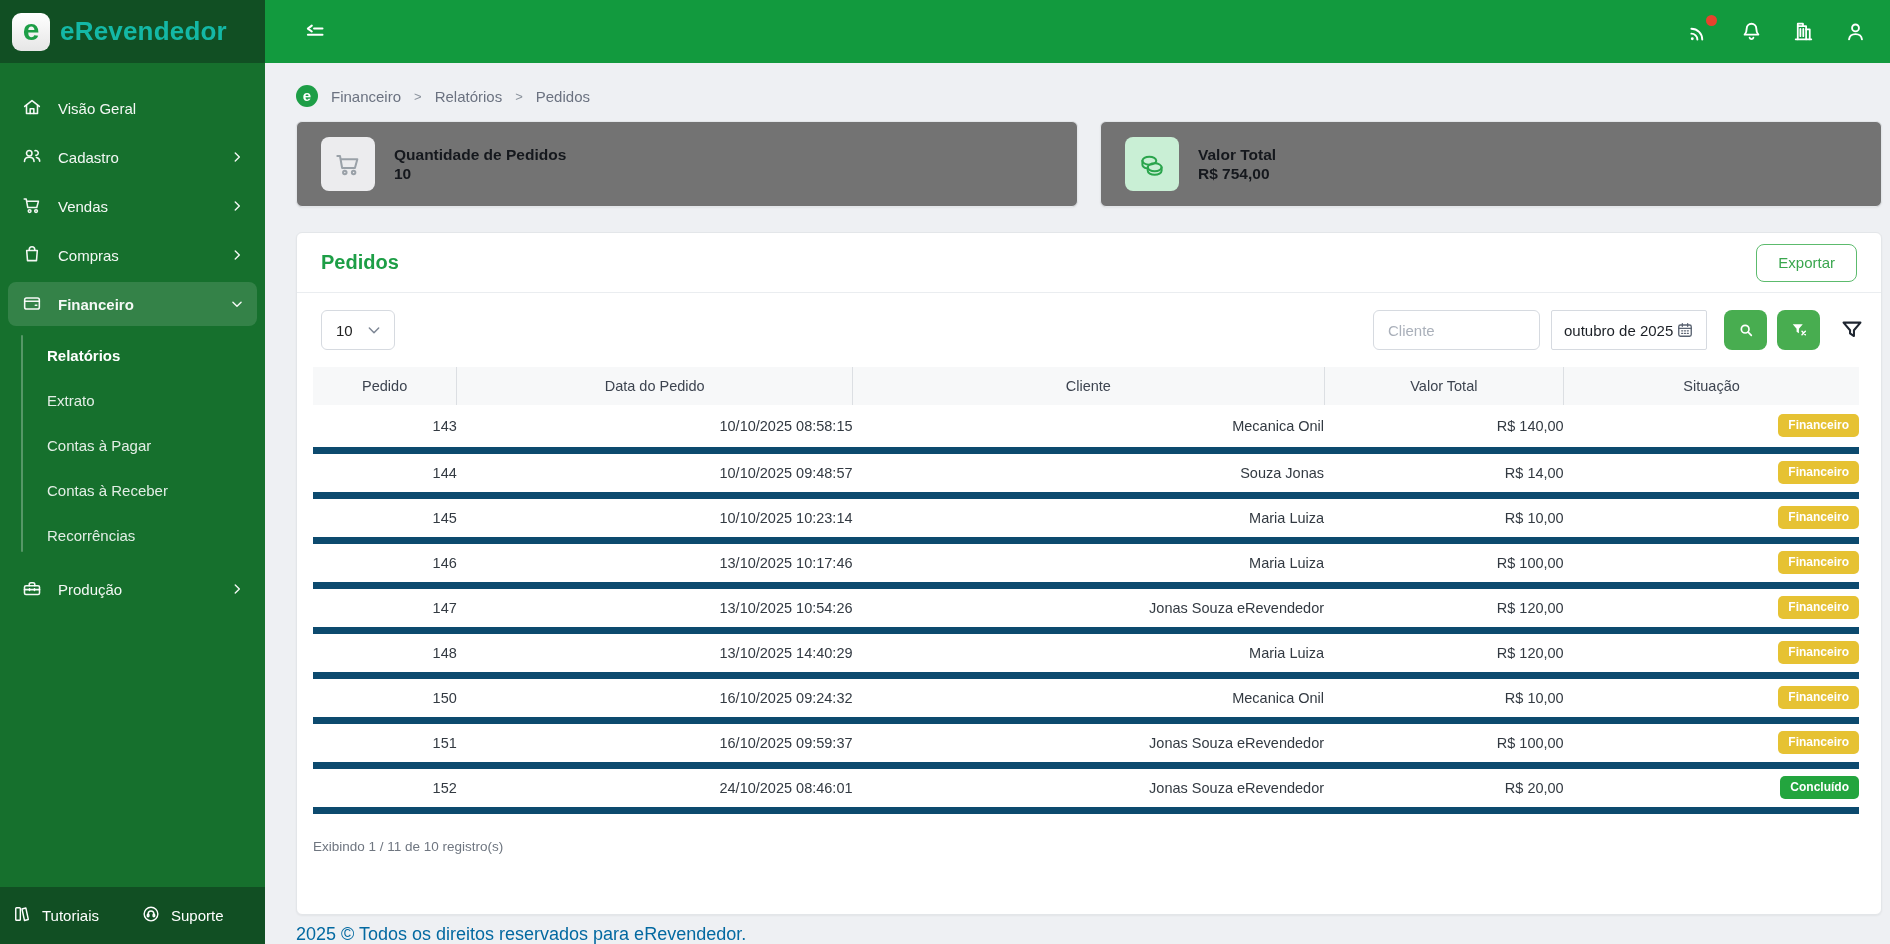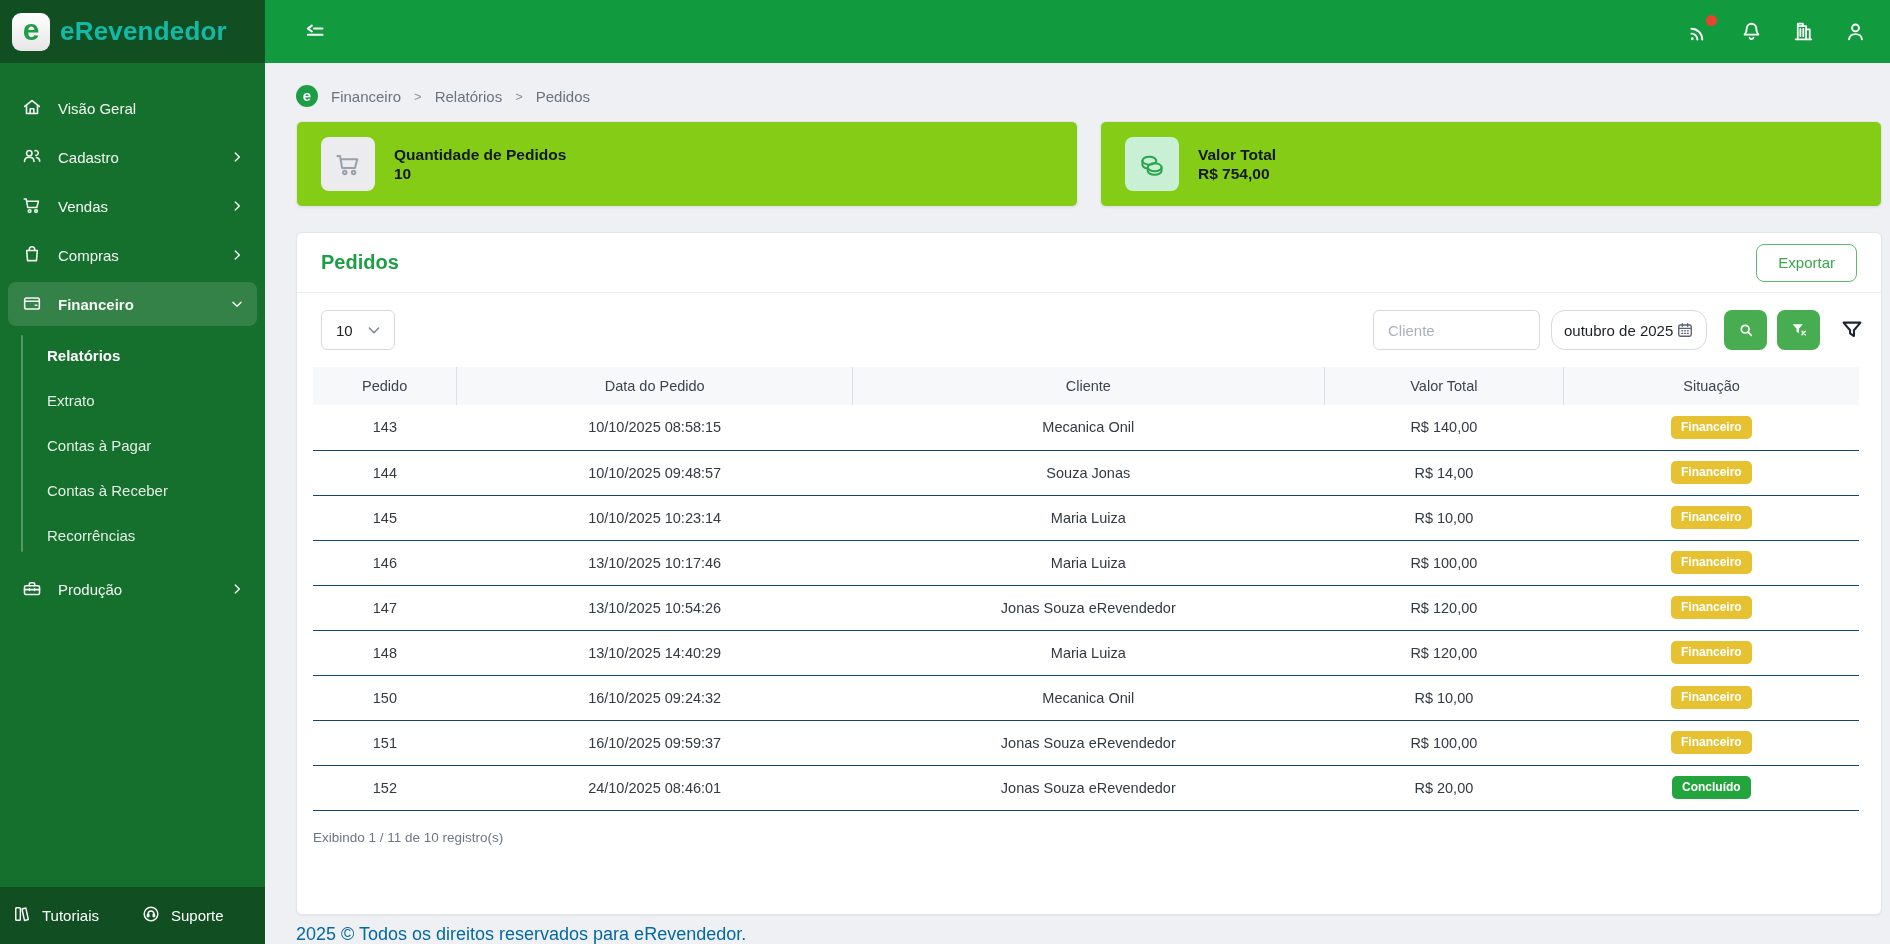--- a/index.html
+++ b/index.html
@@ -36,50 +36,50 @@
   .tb-icon { position:relative; display:flex; cursor:pointer; color:#fff; }
   .notif-dot { position:absolute; top:-4px; right:-5px; width:11px; height:11px; border-radius:50%; background:var(--notification-red,#e8432d); }
 
   .content { flex:1; padding:0 8px 0 31px; overflow:hidden; }
 
   .breadcrumb { margin-top:22px; display:flex; align-items:center; gap:13px; font-size:15px; color:#6b7280; }
   .bc-logo { width:22px; height:22px; border-radius:50%; background:var(--title-green,#1d9e46); color:#fff; font-weight:800; font-size:15px; display:flex; align-items:center; justify-content:center; line-height:1; padding-bottom:2px; }
   .bc-sep { color:#8a929c; font-size:13px; }
 
   .cards-row { margin-top:14px; display:flex; gap:22px; }
-  .card { flex:1; height:86px; background:#84cc16; border:1px solid #e3e6e9; border-radius:6px; box-shadow:0 1px 2px rgba(0,0,0,.05); display:flex; align-items:center; padding-left:24px; gap:19px; }
+  .card { flex:1; height:86px; background:#737373; border:1px solid #e3e6e9; border-radius:6px; box-shadow:0 1px 2px rgba(0,0,0,.05); display:flex; align-items:center; padding-left:24px; gap:19px; }
   .card-icon { width:54px; height:54px; border-radius:8px; display:flex; align-items:center; justify-content:center; }
   .card-icon.gray { background:#ececee; color:#9aa1a8; }
   .card-icon.green { background:#c9efd5; color:#2aa44c; }
   .card-text { display:flex; flex-direction:column; gap:1px; }
   .card-title { font-size:15.5px; font-weight:bold; color:#15181d; }
   .card-value { font-size:15.5px; font-weight:bold; color:#15181d; }
 
   .panel { margin-top:25px; height:683px; background:#fff; border:1px solid #e3e6e9; border-radius:6px; box-shadow:0 1px 2px rgba(0,0,0,.05); display:flex; flex-direction:column; }
   .panel-header { height:60px; padding:0 24px 0 24px; display:flex; align-items:center; justify-content:space-between; border-bottom:1px solid #eaedf0; flex-shrink:0; }
   .panel-title { color:var(--title-green,#1d9e46); font-size:20px; font-weight:bold; }
   .export-btn { height:38px; padding:0 21px; background:#fff; border:1px solid #5cbb6d; color:#3aa64e; font-size:15px; border-radius:8px; cursor:pointer; font-family:inherit; }
 
   .filter-row { height:74px; padding:0 16px 0 24px; display:flex; align-items:center; flex-shrink:0; }
   .select-box { width:74px; height:40px; border:1px solid #d6dae0; border-radius:6px; display:flex; align-items:center; justify-content:space-between; padding:0 12px 0 14px; font-size:15px; color:#222; cursor:pointer; background:#fff; }
   .select-box .sel-chev { color:#7d8694; display:flex; }
   .filter-spacer { flex:1; }
   .client-input { width:167px; height:40px; border:1px solid #d6dae0; border-radius:6px; padding:0 14px; font-size:15px; font-family:inherit; color:#222; margin-right:11px; outline:none; }
   .client-input::placeholder { color:#aab0ba; }
-  .date-box { width:156px; height:40px; border:1px solid #d6dae0; border-radius:14px; display:flex; align-items:center; justify-content:space-between; padding:0 11px 0 12px; font-size:15px; color:#1c2026; margin-right:17px; cursor:pointer; background:#fff; }
+  .date-box { width:156px; height:40px; border:1px solid #d6dae0; border-radius:2px; display:flex; align-items:center; justify-content:space-between; padding:0 11px 0 12px; font-size:15px; color:#1c2026; margin-right:17px; cursor:pointer; background:#fff; }
   .date-box .cal { color:#596270; display:flex; }
   .btn-square { width:43px; height:40px; border:none; border-radius:8px; background:var(--button-green,#48ad50); display:flex; align-items:center; justify-content:center; cursor:pointer; color:#fff; }
   .btn-square.search { margin-right:10px; }
   .btn-square.clearf { margin-right:19px; }
   .funnel-plain { color:#1e2530; display:flex; cursor:pointer; }
 
-  table.orders { width:calc(100% - 38px); margin:0 22px 0 16px; border-collapse:collapse; }
+  table.orders { width:calc(100% - 38px); margin:0 22px 6px 16px; border-collapse:collapse; }
   .orders thead th { background:#f7f8f9; height:38px; font-weight:normal; font-size:14.5px; color:#3d4450; border-right:1px solid #dcdfe3; }
   .orders thead th:last-child { border-right:none; }
-  .orders tbody td { height:45px; border-bottom:1px solid #0c4a6e; text-align:center; font-size:14.5px; color:#333a42; }
+  .orders tbody td { height:45px; border-bottom:7px solid #0c4a6e; text-align:right; font-size:14.5px; color:#333a42; }
   .badge { display:inline-block; padding:4px 10px 5px; border-radius:5px; color:#fff; font-size:12px; font-weight:bold; line-height:1.2; }
   .badge-yellow { background:var(--badge-yellow,#e6c233); }
   .badge-blue   { background:var(--badge-blue,#29b6e8); }
   .badge-green  { background:var(--badge-green,#23a53e); }
 
   .records-line { padding:19px 0 0 16px; font-size:13.5px; color:#6f7680; }
   .page-footer { margin-top:9px; font-size:18px; color:#0369a1; }
 </style>
 </head>
 <body>

